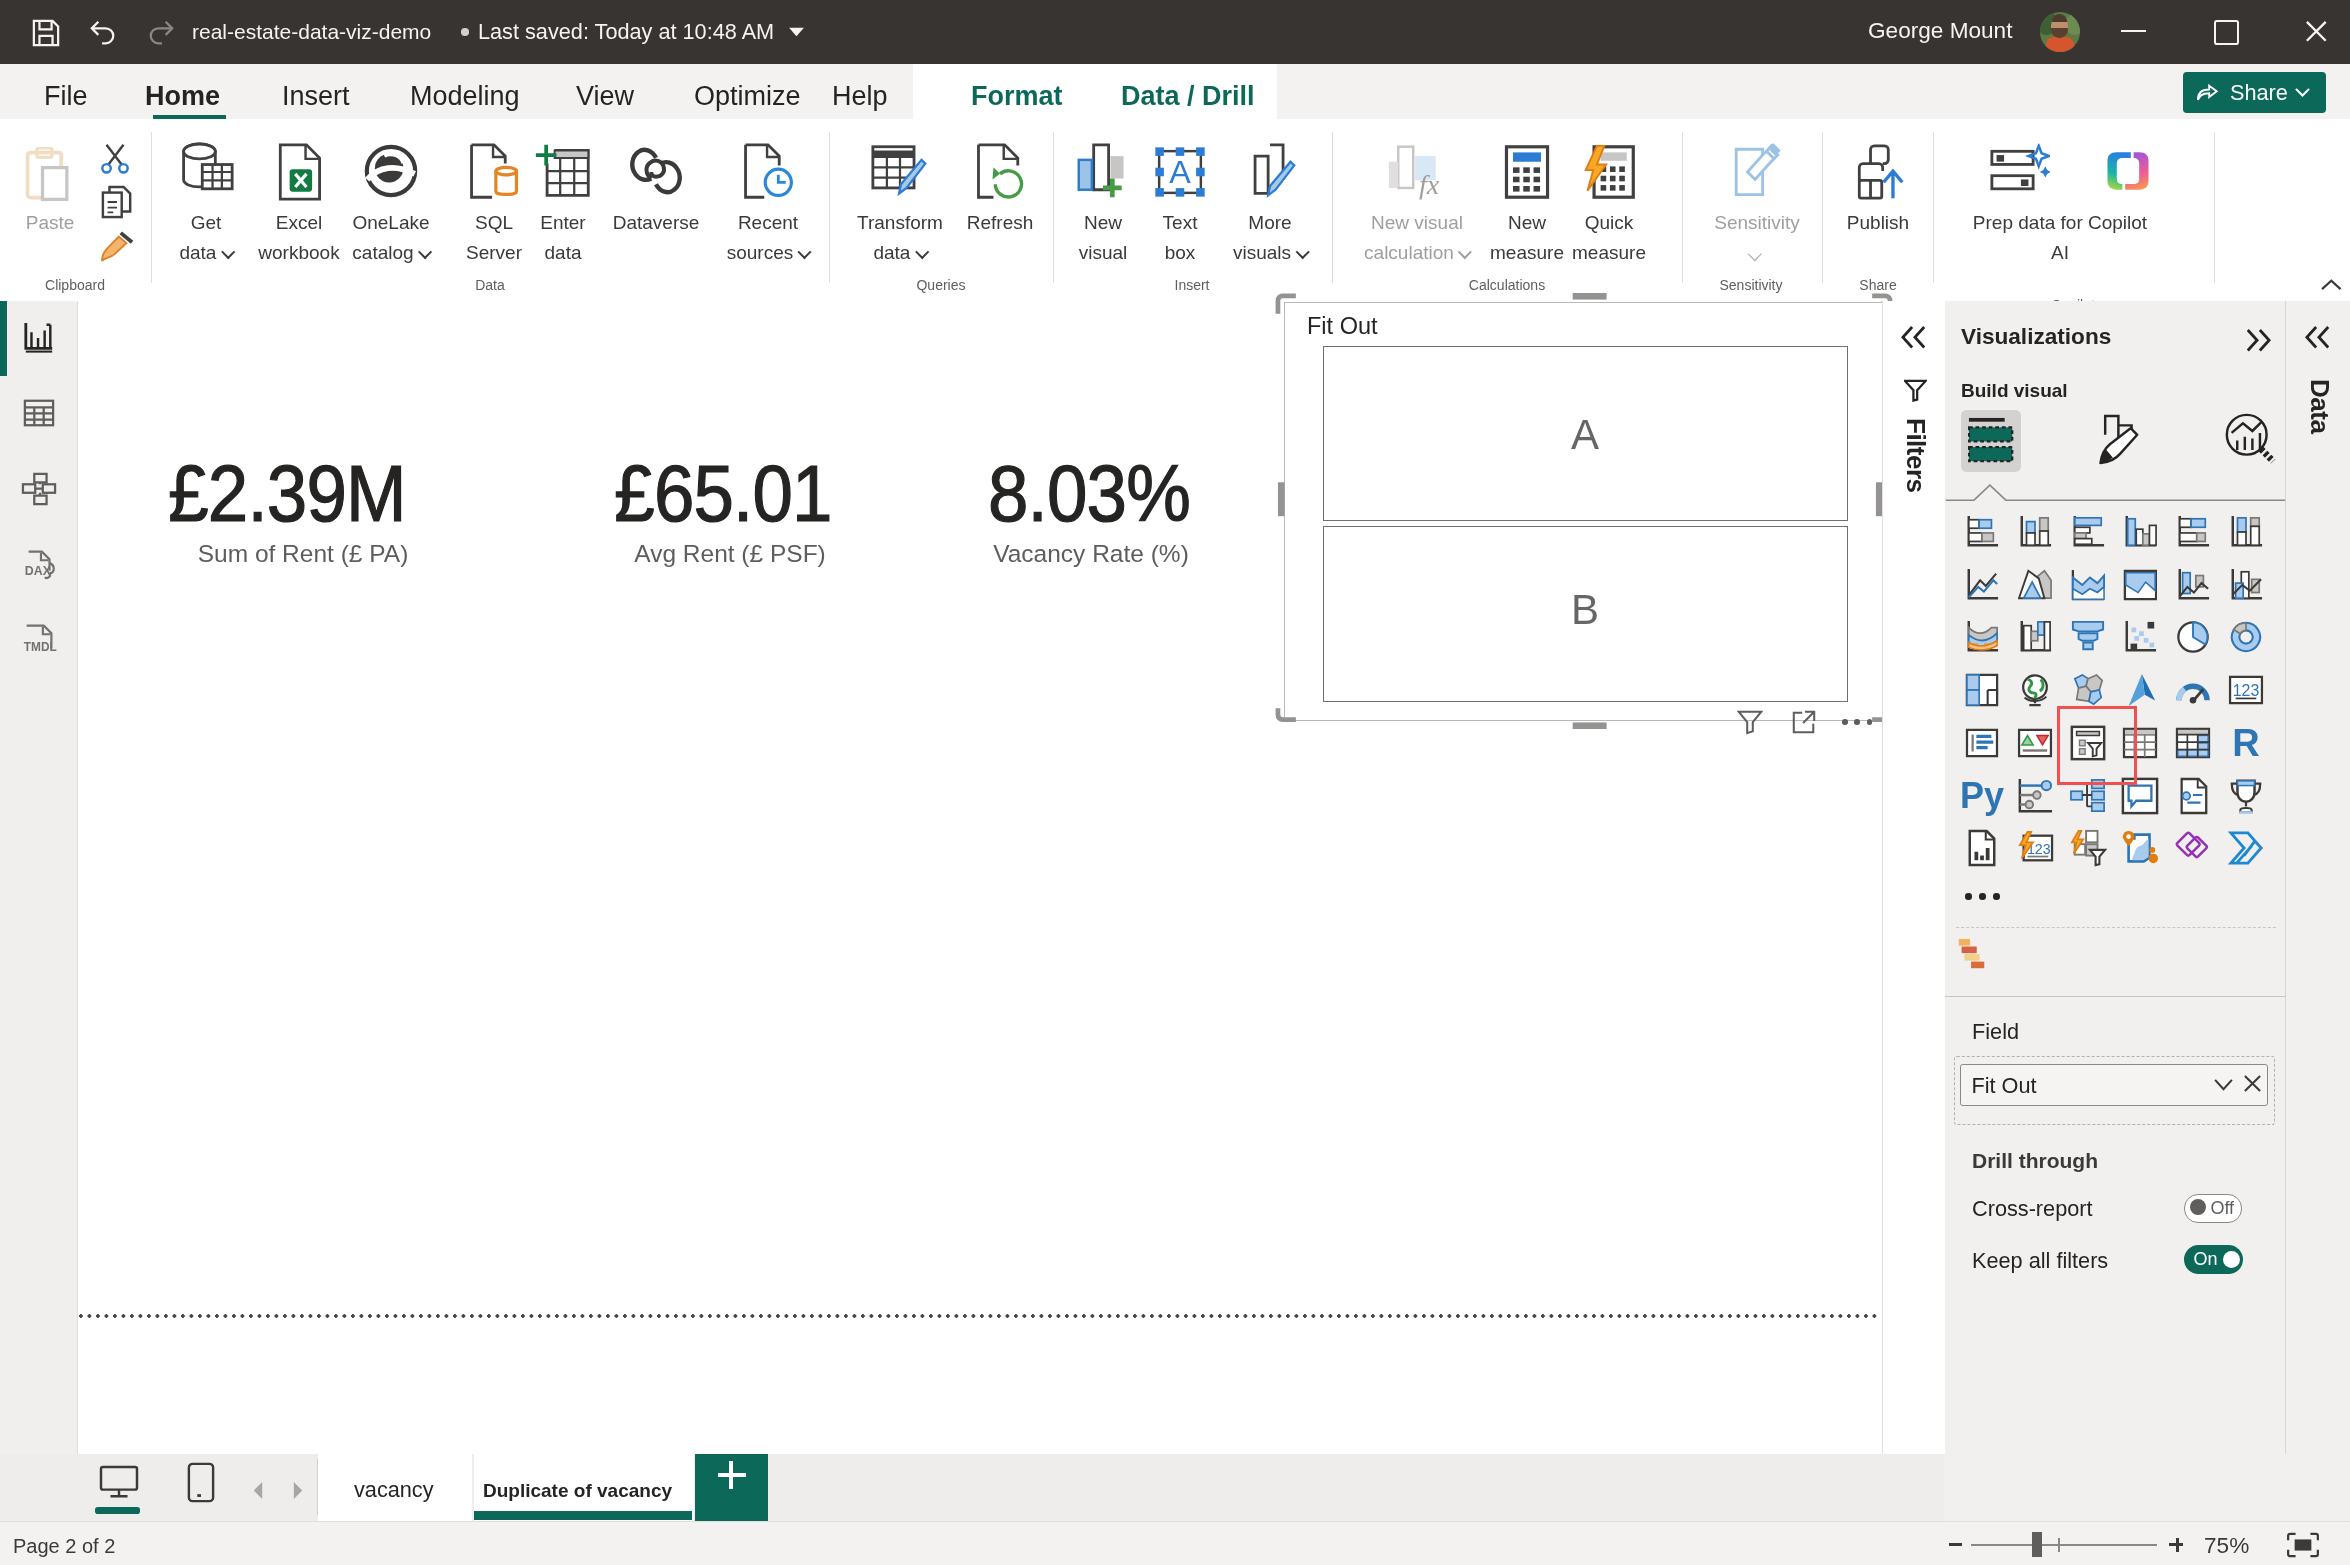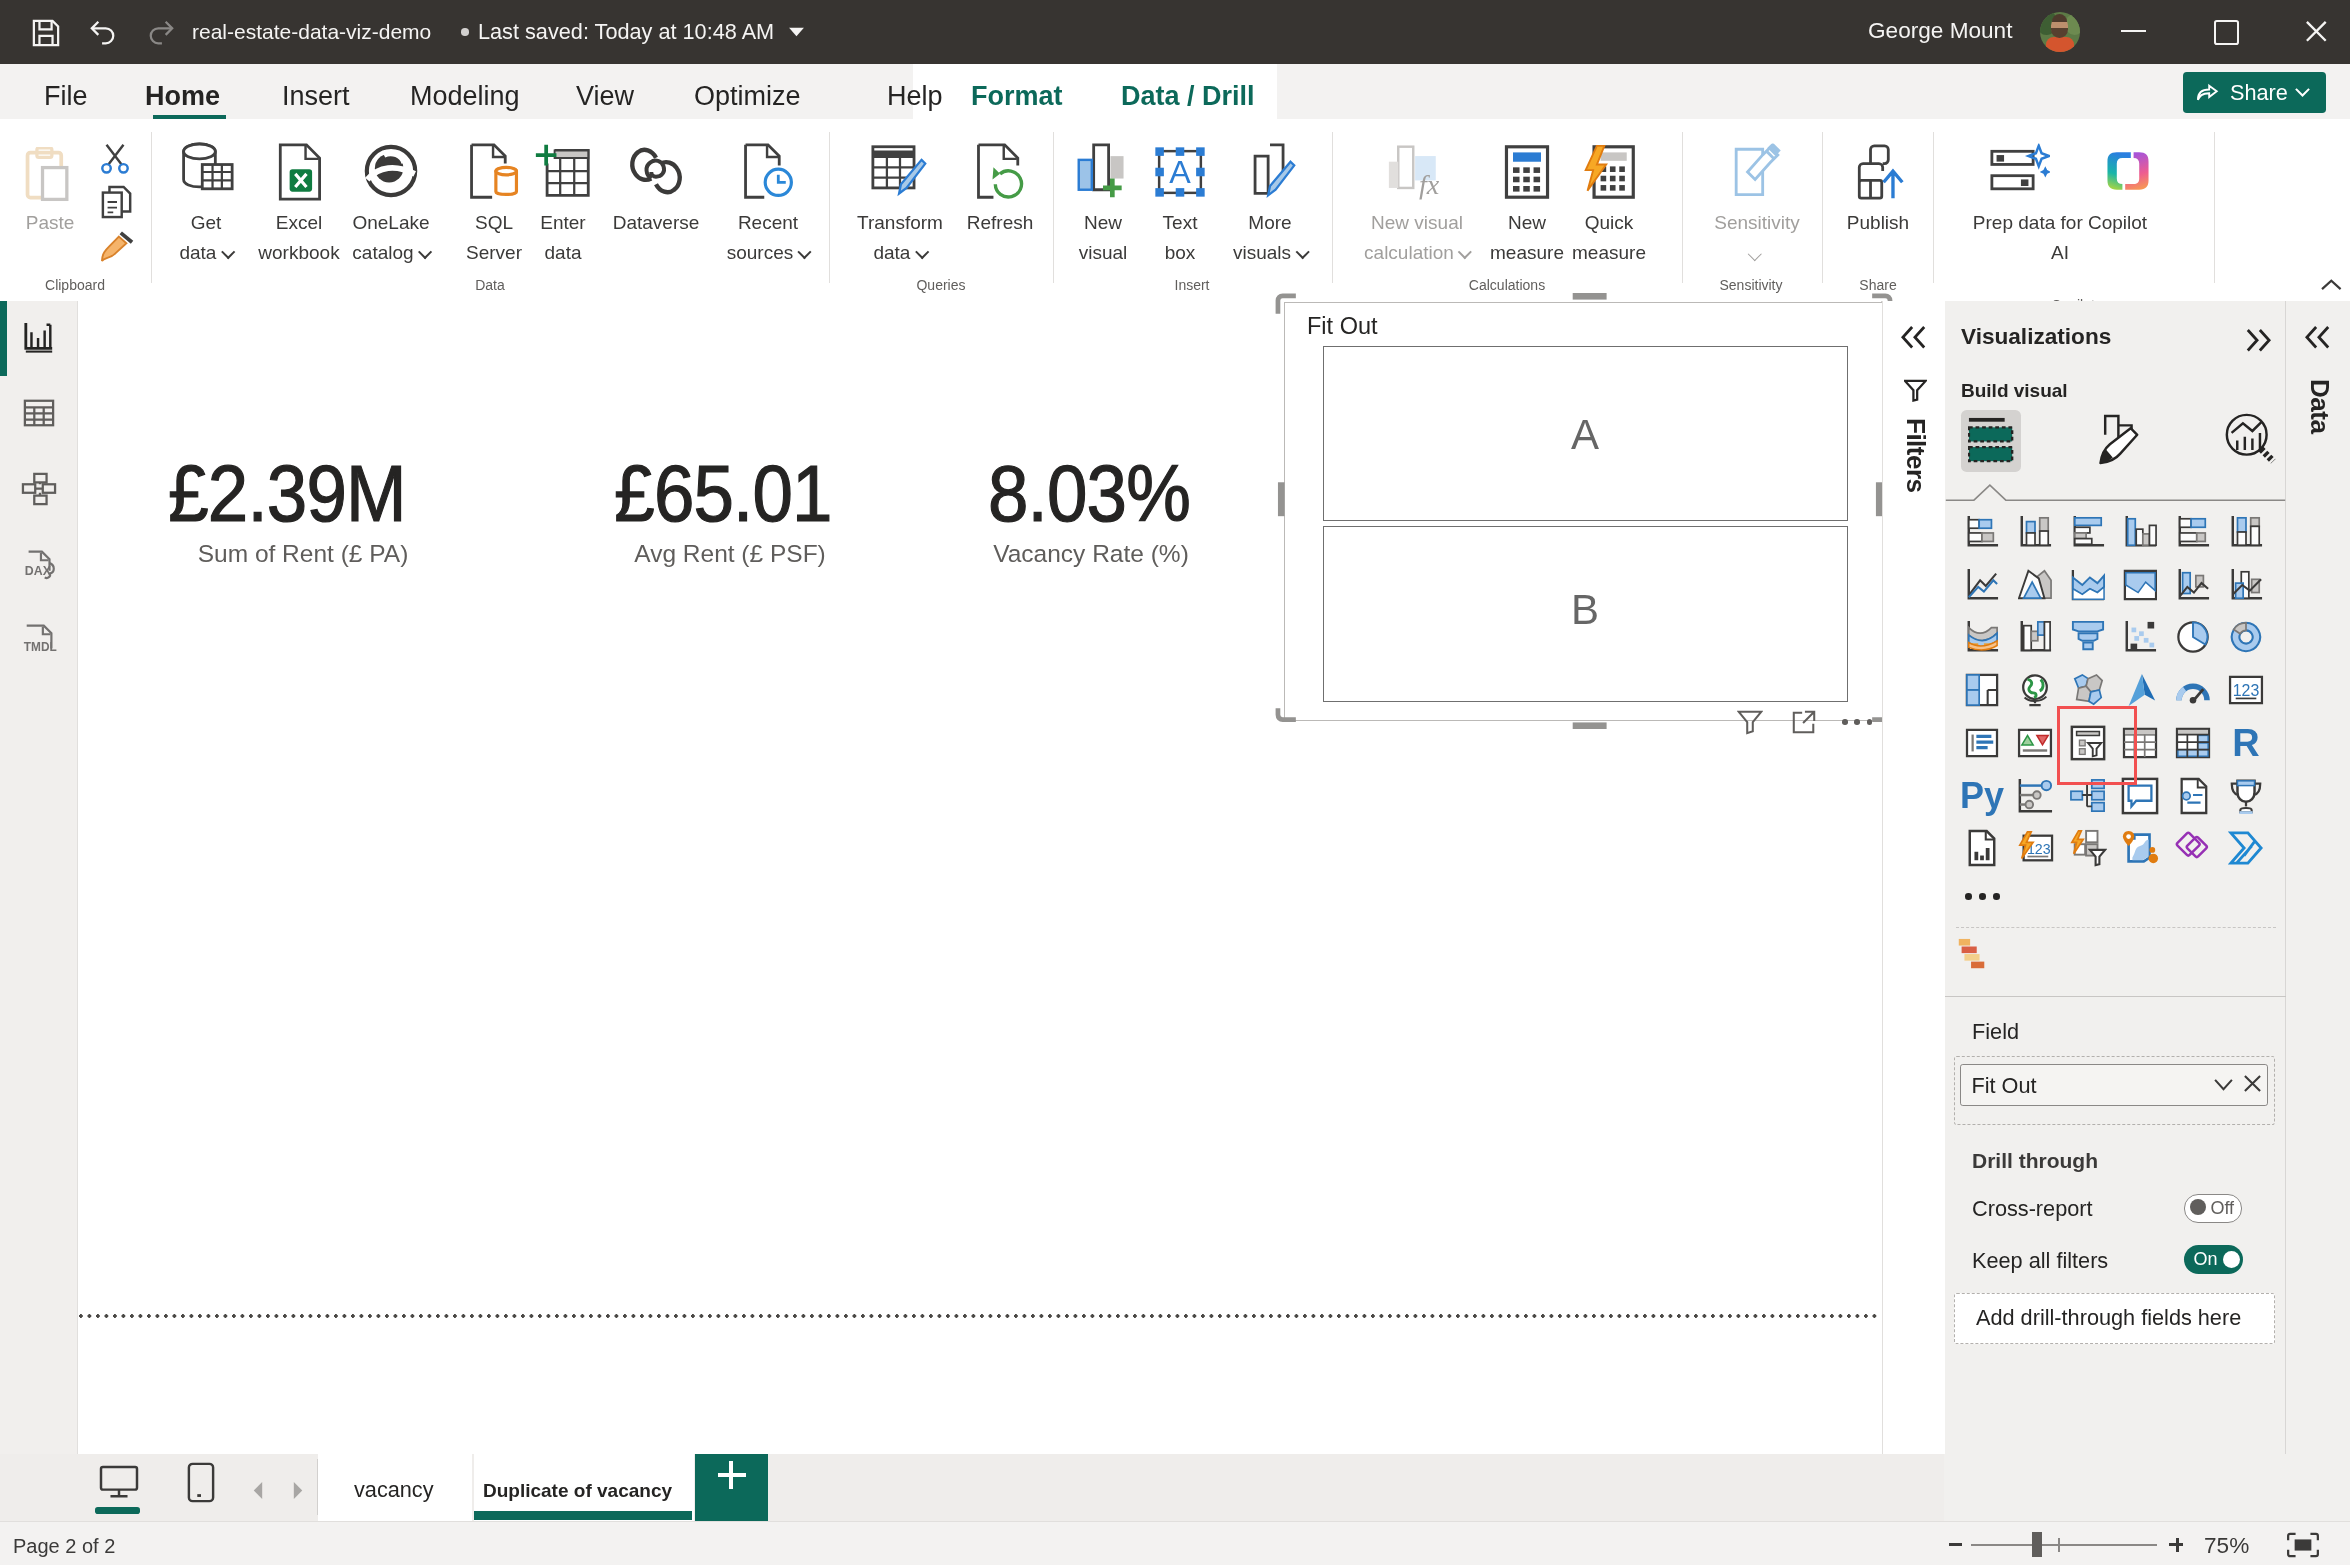--- a/index.html
+++ b/index.html
@@ -86,21 +86,21 @@
   <div class="abs" id="menurow">
     <div class="abs" style="left:913px;top:0;width:179px;height:55px;background:#ffffff;"></div>
     <div class="abs" style="left:1092px;top:0;width:185px;height:55px;background:#ffffff;"></div>
     <div class="abs menuitem" style="left:44px;">File</div>
     <div class="abs menuitem" style="left:145px;font-weight:700;">Home</div>
     <div class="abs" style="left:153px;top:51px;width:73px;height:5.6px;background:#0c695a;"></div>
     <div class="abs menuitem" style="left:282px;">Insert</div>
     <div class="abs menuitem" style="left:410px;">Modeling</div>
     <div class="abs menuitem" style="left:576px;">View</div>
     <div class="abs menuitem" style="left:694px;">Optimize</div>
-    <div class="abs menuitem" style="left:887px;">Help</div>
+    <div class="abs menuitem" style="left:832px;">Help</div>
     <div class="abs menuitem" style="left:971px;font-weight:700;color:#0c695a;">Format</div>
     <div class="abs menuitem" style="left:1121px;font-weight:700;color:#0c695a;">Data / Drill</div>
 
     <div class="abs" style="left:2183px;top:7.5px;width:143px;height:41px;background:#0c695a;border-radius:3.8px;">
       <svg class="abs" style="left:13px;top:9.4px;" width="24.5" height="22.6" viewBox="0 0 26 24" fill="none" stroke="#ffffff" stroke-width="2">
         <path d="M14 5 L22 11 L14 17 V13 C6 13 4 16 2 20 C2 12 6 9 14 9 Z"></path>
       </svg>
       <div class="abs" style="left:47px;top:8.5px;font-size:21.7px;color:#ffffff;">Share</div>
       <svg class="abs" style="left:111px;top:15px;" width="17" height="11.3" viewBox="0 0 18 12" fill="none" stroke="#ffffff" stroke-width="2.2">
           <path d="M2 2 L9 9 L16 2"></path>
@@ -769,23 +769,20 @@
   <div class="abs" style="left:2184px;top:1194px;width:56px;height:27px;background:#ffffff;border:1.5px solid #8a8886;border-radius:14px;">
     <div class="abs" style="left:4.7px;top:4.2px;width:16px;height:16px;border-radius:50%;background:#605e5c;"></div>
     <div class="abs" style="left:25.4px;top:2.8px;font-size:18px;color:#605e5c;">Off</div>
   </div>
   <div class="abs" style="left:1972px;top:1248px;font-size:21.7px;color:#252423;">Keep all filters</div>
   
   <div class="abs" style="left:2184px;top:1245px;width:59px;height:29px;background:#0c695a;border-radius:15px;">
     <div class="abs" style="left:9.4px;top:3.8px;font-size:18px;color:#ffffff;">On</div>
     <div class="abs" style="left:39px;top:5.6px;width:17px;height:17px;border-radius:50%;background:#ffffff;"></div>
   </div>
-  <div class="abs" style="left:1954px;top:1293px;width:319px;height:49px;background:#ffffff;border:1.9px dashed #b3b0ad;border-radius:2.8px;">
-    <div class="abs" style="left:21px;top:11.3px;font-size:21.7px;color:#252423;">Add drill-through fields here</div>
-  </div>
   <div class="abs" id="tabstrip"></div>
   <div class="abs" style="left:1944px;top:1454px;width:406px;height:67px;background:#f1f0ee;"></div>
   
   <svg class="abs" style="left:99px;top:1465px;" width="40" height="36" viewBox="0 0 42 38" fill="none" stroke="#3b3a39" stroke-width="2.6">
     <rect x="2" y="2" width="38" height="24" rx="2"></rect>
     <path d="M21 26 V32 M12 33 H30"></path>
   </svg>
   <div class="abs" style="left:95px;top:1507px;width:45px;height:6.6px;border-radius:2.8px;background:#0c695a;"></div>
   
   <svg class="abs" style="left:186px;top:1462px;" width="30" height="41" viewBox="0 0 32 44" fill="none" stroke="#3b3a39" stroke-width="2.6">

